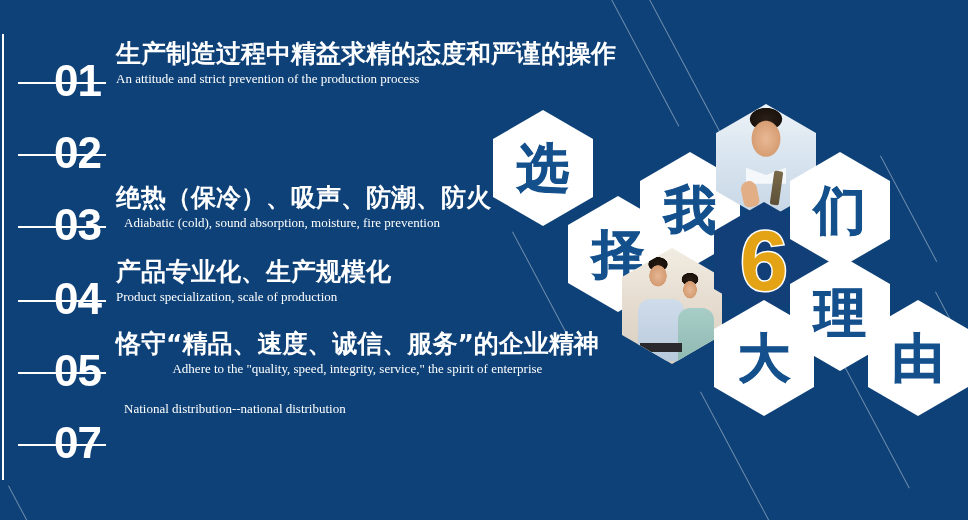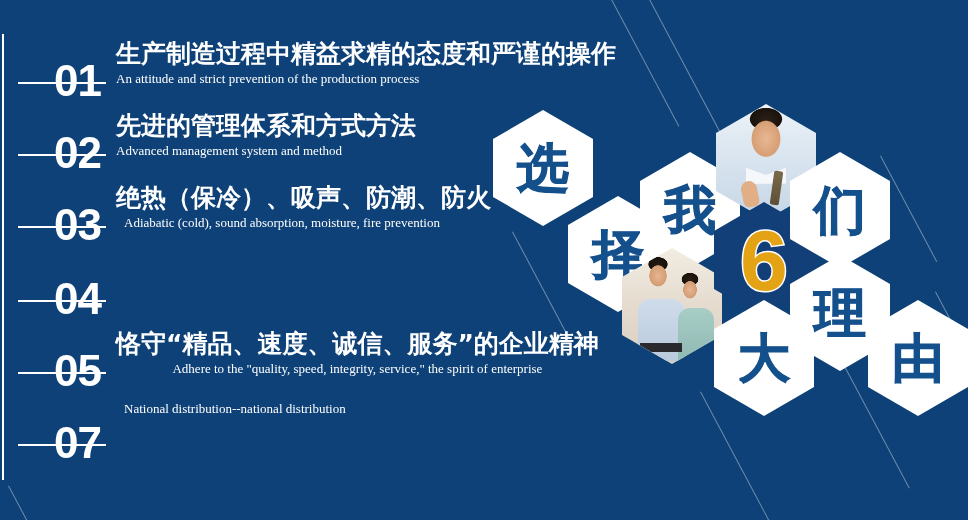--- a/index.html
+++ b/index.html
@@ -199,38 +199,38 @@
     <div class="num">01</div>
     <div class="texts">
       <div class="cn">生产制造过程中精益求精的态度和严谨的操作</div>
       <div class="en">An attitude and strict prevention of the production process</div>
     </div>
   </div>
 
   <div class="item" style="top:110px;">
     <div class="tick"></div>
     <div class="num">02</div>
-    <div class="texts">
-      <div class="cn">先进的管理体系和方式方法</div>
-      <div class="en">Advanced management system and method</div>
-    </div>
   </div>
 
   <div class="item" style="top:182px;">
     <div class="tick"></div>
     <div class="num">03</div>
     <div class="texts">
       <div class="cn">绝热（保冷）、吸声、防潮、防火</div>
       <div class="en indent">Adiabatic (cold), sound absorption, moisture, fire prevention</div>
     </div>
   </div>
 
   <div class="item" style="top:256px;padding-left:17px;">
     <div class="tick"></div>
     <div class="num">04</div>
+    <div class="texts">
+      <div class="cn">产品专业化、生产规模化</div>
+      <div class="en">Product specialization, scale of production</div>
+    </div>
   </div>
 
   <div class="item" style="top:328px;text-align:center;">
     <div class="tick"></div>
     <div class="num">05</div>
     <div class="texts">
       <div class="cn">恪守“精品、速度、诚信、服务”的企业精神</div>
       <div class="en">Adhere to the "quality, speed, integrity, service," the spirit of enterprise</div>
     </div>
   </div>

